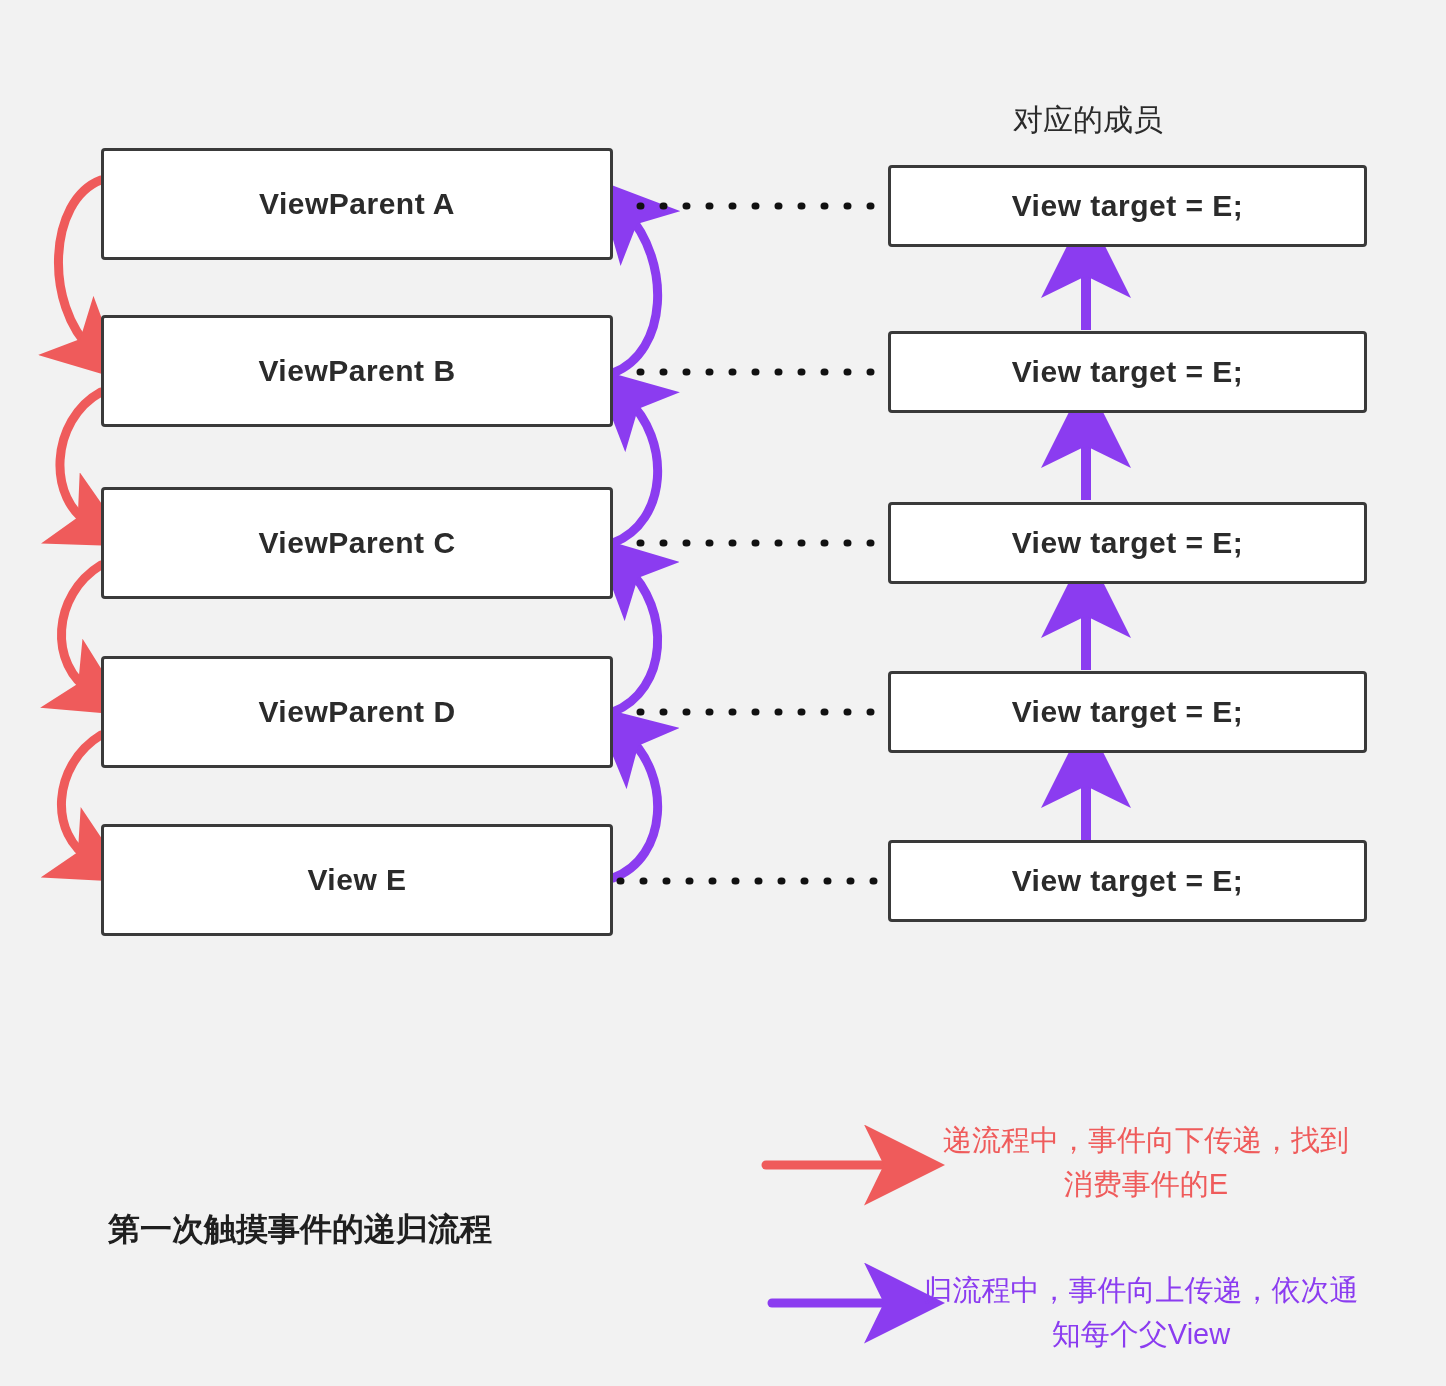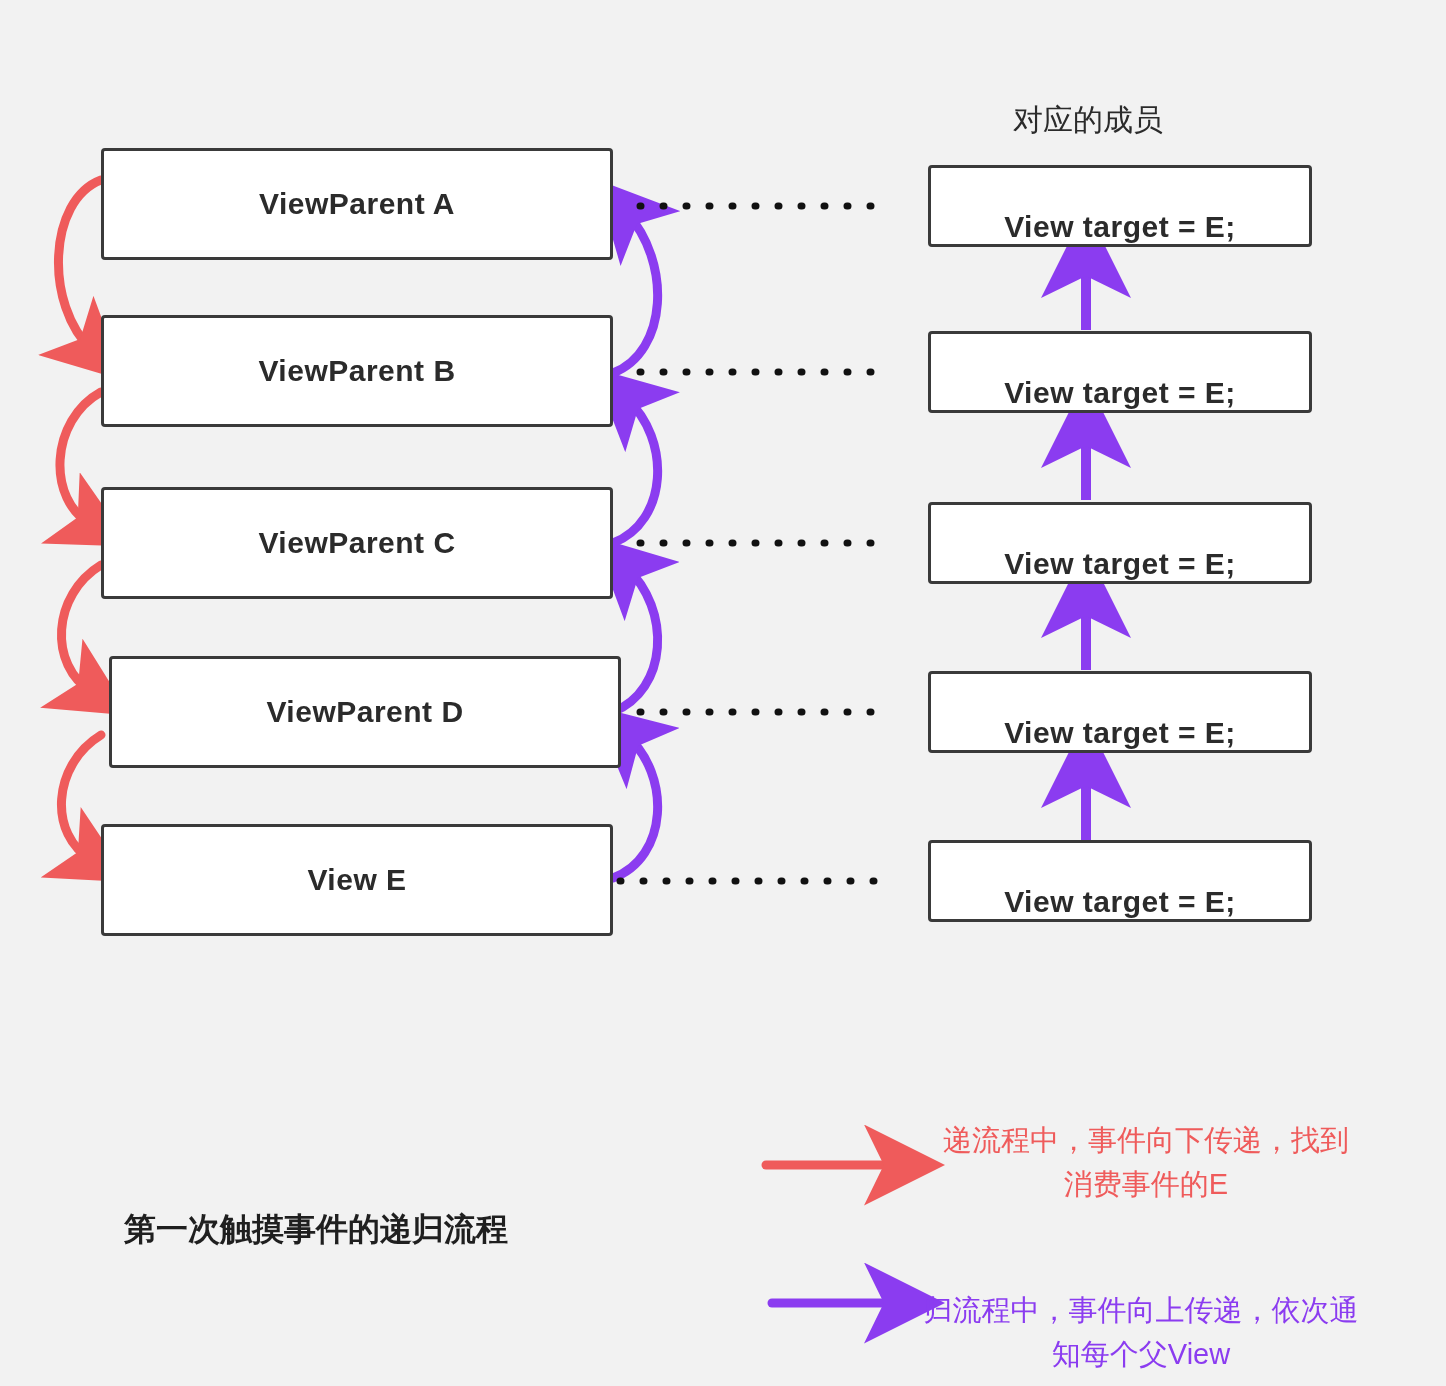--- a/index.html
+++ b/index.html
@@ -40,38 +40,37 @@
     color: #2b2b2b;
     letter-spacing: 0.5px;
     font-weight: bold;
   }
   .left-node {
     left: 101px;
     width: 512px;
     height: 112px;
   }
   .right-node {
-    left: 928px;
-    width: 384px;
+    left: 888px;
+    width: 479px;
     height: 82px;
-    align-items: flex-end;
   }
   .header-label {
     position: absolute;
     left: 888px;
     top: 58px;
     width: 400px;
     text-align: center;
     font-size: 30px;
     color: #2b2b2b;
     margin-top: 42px;
   }
   .caption-title {
     position: absolute;
-    left: 124px;
+    left: 108px;
     top: 1208px;
     width: 560px;
     font-size: 32px;
     font-weight: bold;
     color: #1f1f1f;
   }
   .legend-text {
     position: absolute;
     font-size: 29px;
     line-height: 44px;
@@ -81,21 +80,20 @@
     left: 936px;
     top: 1118px;
     width: 420px;
     color: #ef5b5b;
   }
   .legend-purple {
     left: 916px;
     top: 1268px;
     width: 450px;
     color: #8b3cf0;
-    margin-top: 20px;
   }
 </style>
 </head>
 <body>
 
 <div id="diagram-root">
 
   <svg class="svg-layer" viewBox="0 0 1446 1386">
     <defs>
       <marker id="arrow-red" markerWidth="9" markerHeight="9" refX="4" refY="4.5" orient="auto">
@@ -148,21 +146,21 @@
 
   <div class="node-box left-node" style="top:148px;">
     <span>ViewParent A</span>
   </div>
   <div class="node-box left-node" style="top:487px;">
     <span>ViewParent C</span>
   </div>
   <div class="node-box left-node" style="top:315px;">
     <span>ViewParent B</span>
   </div>
-  <div class="node-box left-node" style="top:656px;margin-left:8px;">
+  <div class="node-box left-node" style="top:656px;">
     <span>ViewParent D</span>
   </div>
   <div class="node-box left-node" style="top:824px;align-items:center;">
     <span>View E</span>
   </div>
 
   <div class="node-box right-node" style="top:165px;">
     <span>View target = E;</span>
   </div>
   <div class="node-box right-node" style="top:331px;">

